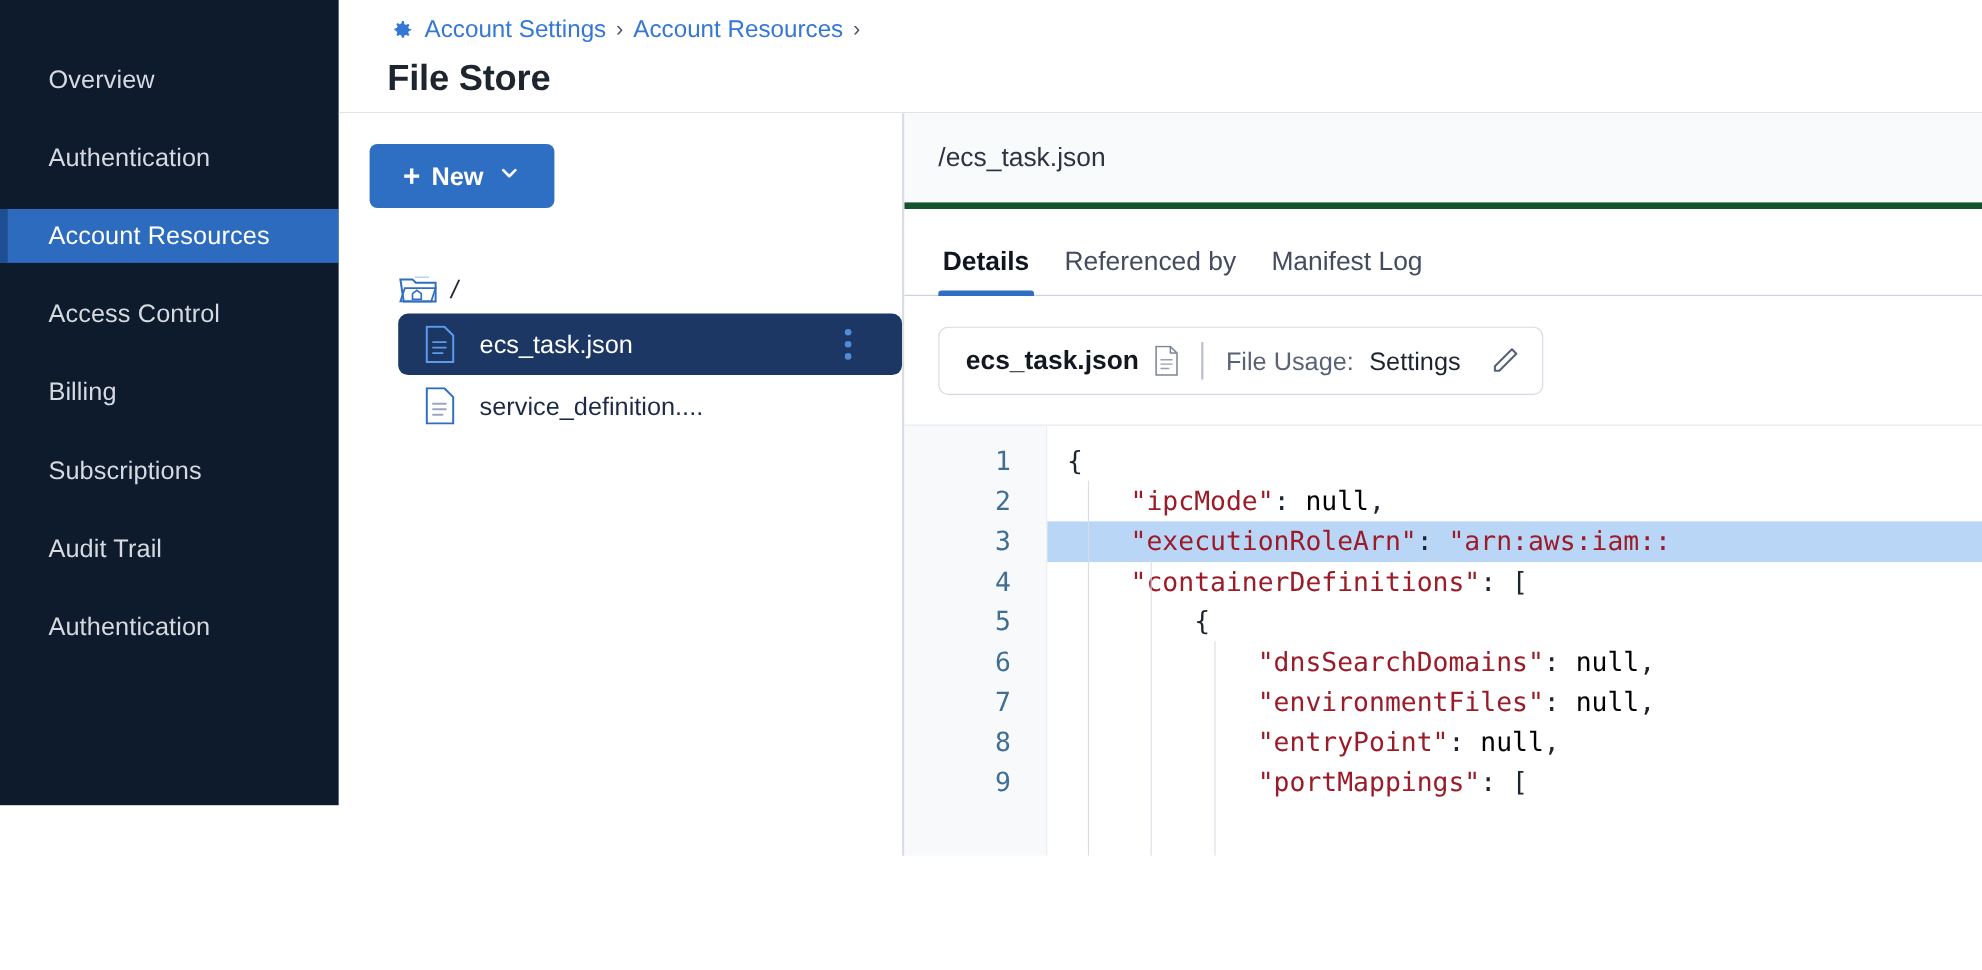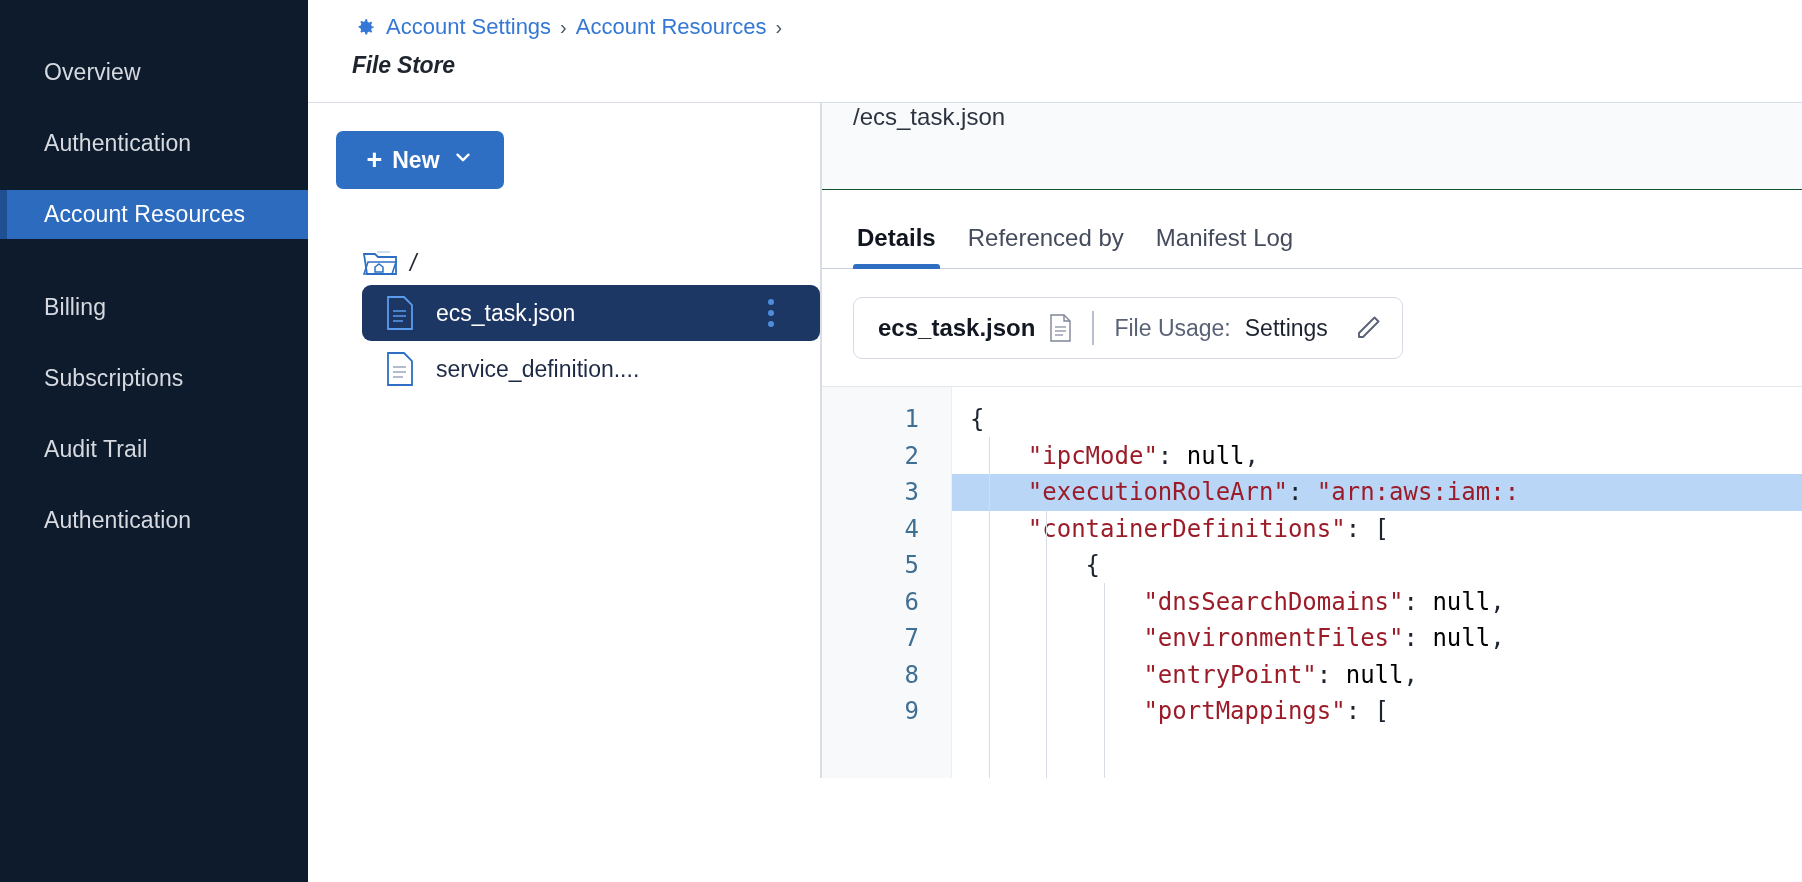--- a/index.html
+++ b/index.html
@@ -6,21 +6,21 @@
   html, body {
     width: 1802px; height: 882px;
     font-family: "Liberation Sans", sans-serif;
     background: #ffffff;
     overflow: hidden;
   }
   .app { position: relative; width: 1802px; height: 882px; display: flex; }
 
   
   .sidebar {
-    width: 308px; min-width: 308px; height: 882px;
+    width: 308px; min-width: 308px; height: 732px;
     background: #0d1b2d;
     padding-top: 48px;
   }
   .nav-item {
     height: 49px;
     display: flex; align-items: center;
     padding-left: 44px;
     color: #d6dae0;
     font-size: 23px;
     letter-spacing: 0.1px;
@@ -46,22 +46,22 @@
   }
   .breadcrumb {
     display: flex; align-items: center; gap: 9px;
     height: 42px;
     font-size: 22px;
   }
   .gear-icon { width: 25px; height: 25px; display: inline-block; flex: none; }
   .crumb-link { color: #3477d4; cursor: pointer; white-space: nowrap; }
   .crumb-sep { color: #4a5568; font-size: 20px; }
   .page-title {
-    font-size: 23px; font-weight: bold; color: #1f252e;
-    margin-top: 4px; letter-spacing: -0.2px; font-style: italic;
+    font-size: 33px; font-weight: bold; color: #1f252e;
+    margin-top: 4px; letter-spacing: -0.2px;
   }
 
   .panes { flex: 1; display: flex; min-height: 0; }
 
   
   .tree-pane {
     width: 514px; min-width: 514px;
     background: #ffffff;
     border-right: 2px solid #d9dde5;
     padding: 28px 0 0 28px;
@@ -110,22 +110,22 @@
     transform: translateY(-50%);
     display: flex; flex-direction: column; gap: 5px; cursor: pointer;
   }
   .kebab-icon i { width: 6px; height: 6px; border-radius: 50%; background: #4d8ddb; display: block; }
 
   
   .detail-pane { flex: 1; min-width: 0; display: flex; flex-direction: column; background: #fff; }
   .path-bar {
     height: 87px; min-height: 87px;
     background: #f9fafc;
-    border-bottom: 1px solid #14532d;
-    display: flex; align-items: flex-start;
+    border-bottom: 6px solid #14532d;
+    display: flex; align-items: center;
     padding-left: 31px;
   }
   .path-text { font-size: 24px; color: #2d3340; }
 
   .tabs {
     height: 79px; min-height: 79px;
     display: flex; align-items: flex-end;
     padding-left: 31px;
     border-bottom: 1px solid #c9cede;
     gap: 24px;
@@ -217,20 +217,23 @@
       </div>
       <div class="nav-spacer"></div>
       <div class="nav-item">
         <span>Authentication</span>
       </div>
       <div class="nav-spacer"></div>
       <div class="nav-item active">
         <span>Account Resources</span>
       </div>
       <div class="nav-spacer"></div>
+      <div class="nav-item">
+        <span>Access Control</span>
+      </div>
       <div class="nav-spacer"></div>
       <div class="nav-item">
         <span>Billing</span>
       </div>
       <div class="nav-spacer"></div>
       <div class="nav-item">
         <span>Subscriptions</span>
       </div>
       <div class="nav-spacer"></div>
       <div class="nav-item">

